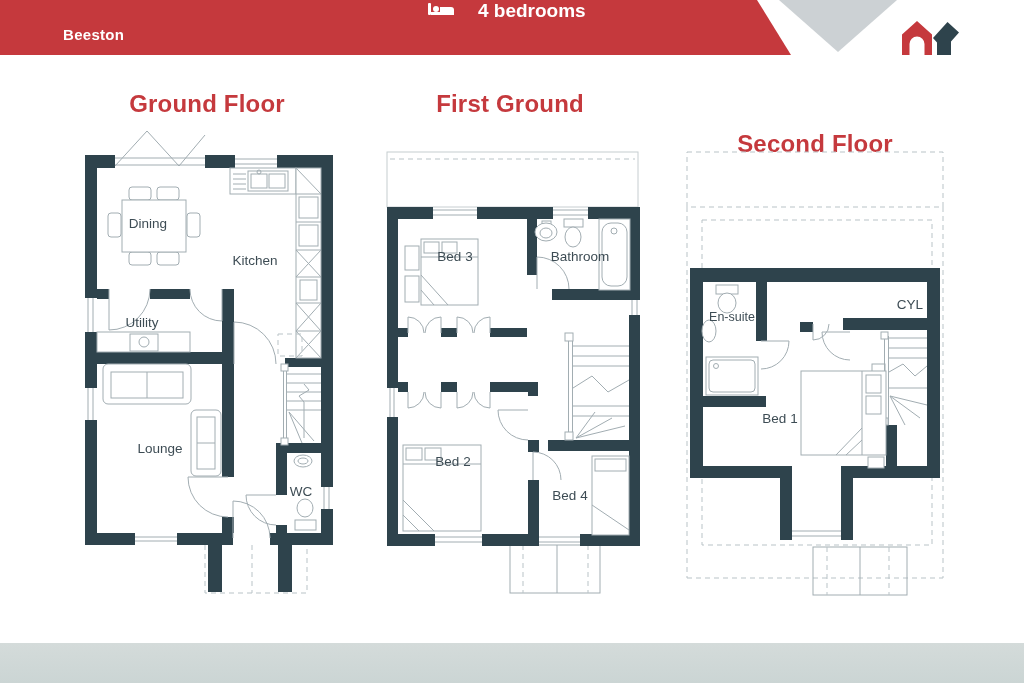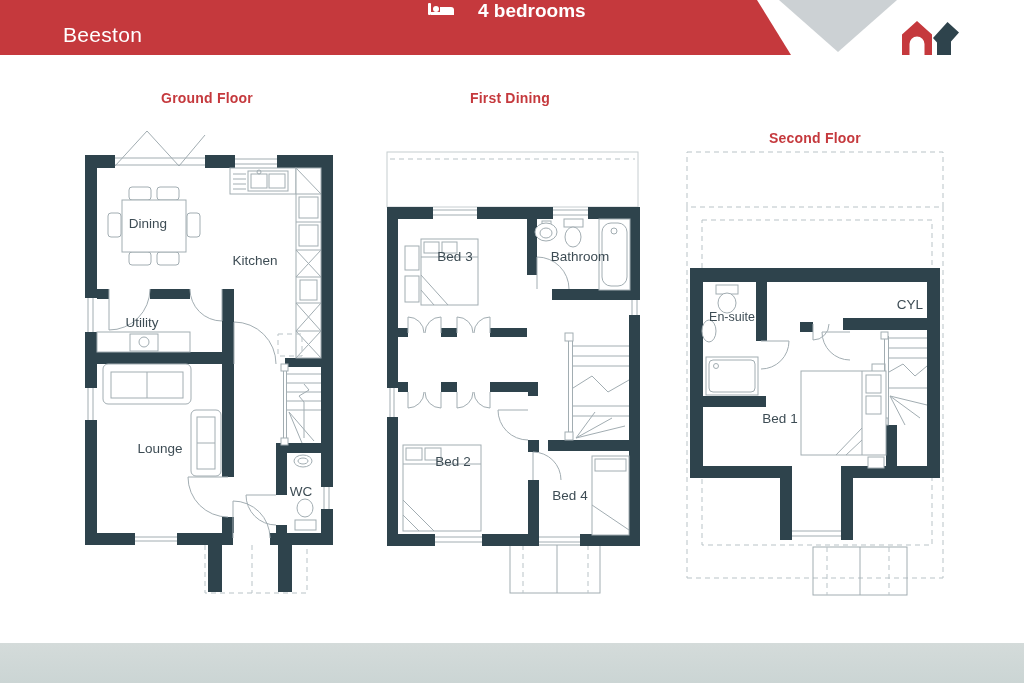--- a/index.html
+++ b/index.html
@@ -1,26 +1,26 @@
 <!DOCTYPE html>
 <html><head>
 <meta charset="utf-8">
 <style>
   html,body{margin:0;padding:0;background:#fff;}
   .canvas{position:relative;width:1024px;height:683px;background:#ffffff;overflow:hidden;
           font-family:"Liberation Sans",sans-serif;}
   
   .hdr-svg{position:absolute;top:0;left:0;}
   .hdr-title{position:absolute;left:63px;top:0;height:69px;display:flex;align-items:center;
-             color:#fff;font-size:21px;font-weight:400;letter-spacing:.3px;}
+             color:#fff;font-size:15px;font-weight:700;letter-spacing:.3px;}
   .hdr-beds{position:absolute;left:428px;top:0;height:55px;display:flex;align-items:flex-start;gap:23px;
             color:#fff;font-size:19px;font-weight:700;}
   
   .floor-title{position:absolute;top:90px;width:260px;text-align:center;color:#c5393d;
-               font-size:14px;font-weight:700;letter-spacing:.2px;}
+               font-size:24px;font-weight:700;letter-spacing:.2px;}
   #gt{left:77px;} #ft{left:380px;} #st{left:685px;margin-top:40px;}
   
   .plan{position:absolute;}
   .w{fill:#2e434c;stroke:none;}
   .t{fill:none;stroke:#a2adb2;stroke-width:1;}
   .tt{fill:#ffffff;stroke:#a2adb2;stroke-width:1;}
   .d{fill:none;stroke:#b9c3c7;stroke-width:1;stroke-dasharray:5 4;}
   .rf{fill:none;stroke:#c6cdd0;stroke-width:1;}
   .lbl{fill:#3d4c54;font-family:"Liberation Sans",sans-serif;font-size:13.5px;text-anchor:middle;}
   .lbl-sm{fill:#3d4c54;font-family:"Liberation Sans",sans-serif;font-size:12.5px;text-anchor:middle;}
@@ -45,21 +45,21 @@
     <svg width="27" height="18" viewBox="0 0 27 18">
       <rect x="0" y="3" width="3" height="12" rx="1" fill="#fff"></rect>
       <circle cx="8" cy="9" r="3" fill="#fff"></circle>
       <path d="M12,7 h11 a3,3 0 0 1 3,3 v5 h-14 z" fill="#fff"></path>
       <rect x="3" y="12" width="10" height="3" fill="#fff"></rect>
     </svg>
     <span>4 bedrooms</span>
   </div>
 
   <div class="floor-title" id="gt">Ground Floor</div>
-  <div class="floor-title" id="ft">First Dining</div>
+  <div class="floor-title" id="ft">First Ground</div>
   <div class="floor-title" id="st">Second Floor</div>
 
   <svg class="plan" style="left:78px;top:120px" width="272" height="486" viewBox="78 120 272 486">
 
     <g>
       <path class="d" d="M205,545 V593 H307 V545"></path>
       <line class="d" x1="252" y1="545" x2="252" y2="593"></line>
       <rect class="w" x="208" y="545" width="14" height="47"></rect>
       <rect class="w" x="278" y="545" width="14" height="47"></rect>
     </g>

